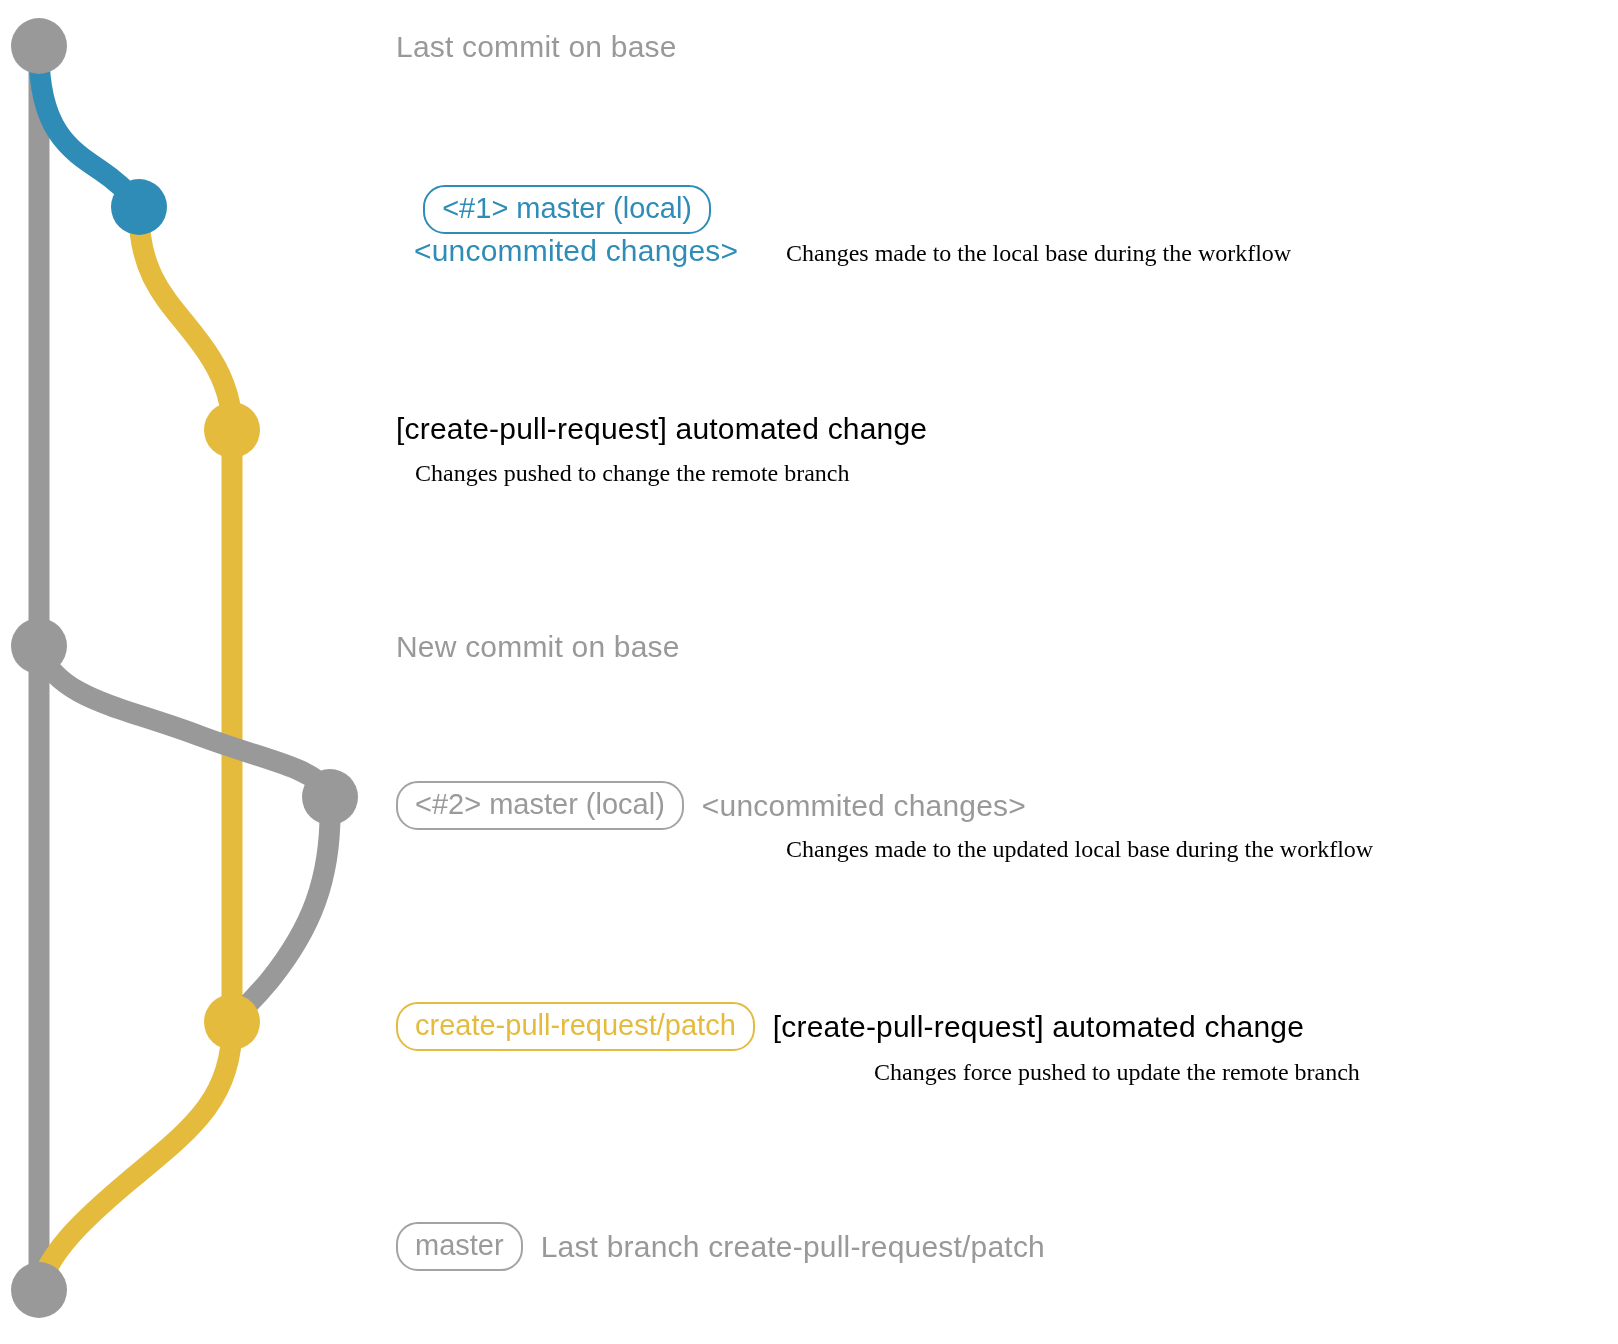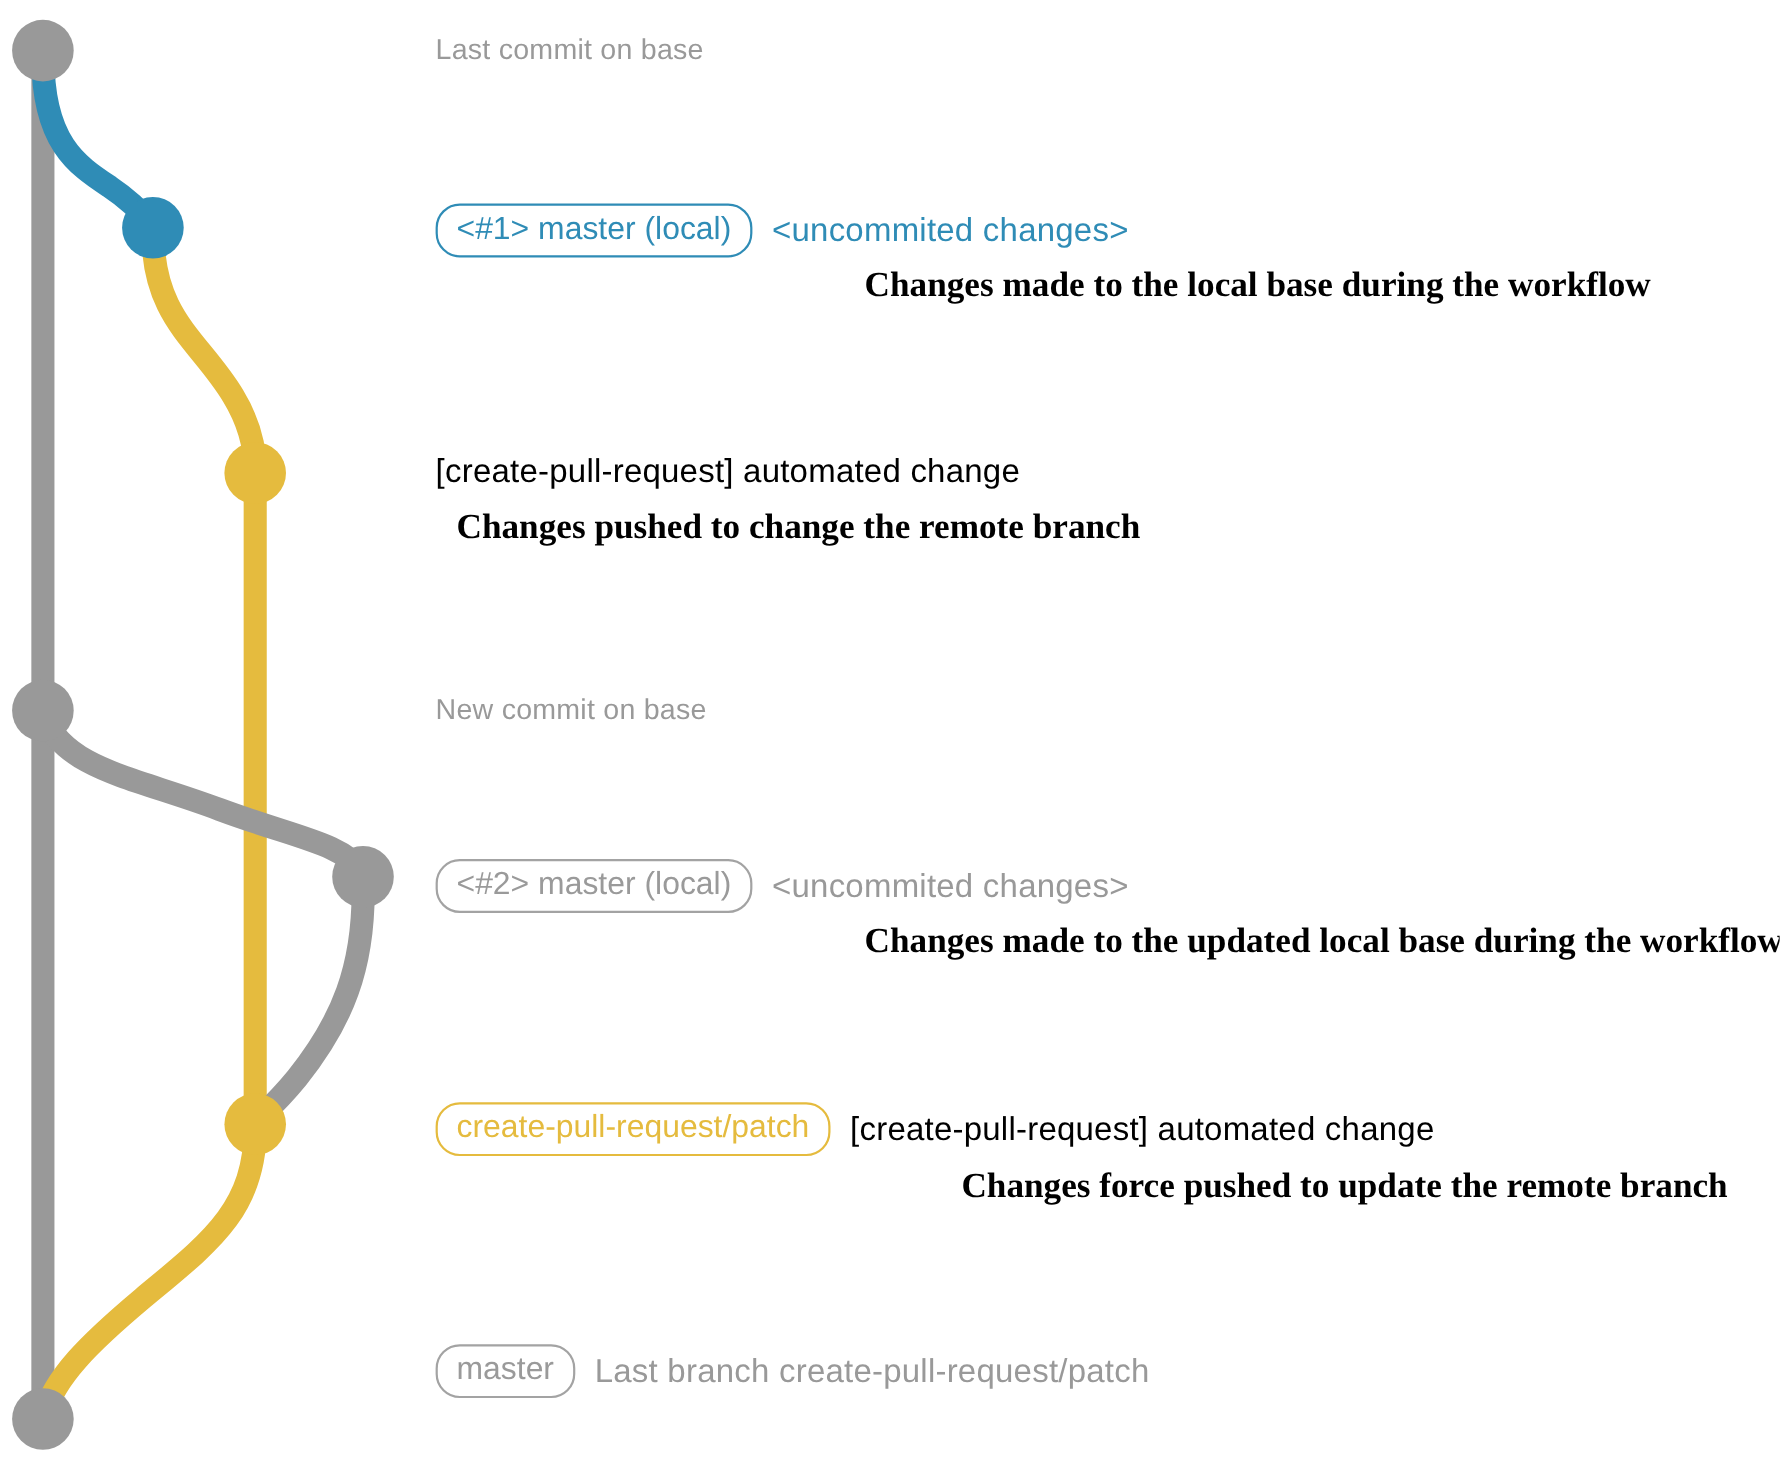--- a/index.html
+++ b/index.html
@@ -23,21 +23,21 @@
     height: 1344px;
   }
   .row {
     position: absolute;
     display: flex;
     align-items: center;
     white-space: nowrap;
   }
   .plain-label {
     font-family: "Liberation Sans", sans-serif;
-    font-size: 26px;
+    font-size: 30px;
     color: #999999;
     letter-spacing: 0.2px;
   }
   .badge {
     display: inline-block;
     border: 2px solid #999999;
     border-radius: 22px;
     padding: 7px 17px 9px 17px;
     font-family: "Liberation Sans", sans-serif;
     font-size: 29px;
@@ -62,24 +62,23 @@
     font-size: 30px;
     margin-left: 18px;
     letter-spacing: 0.2px;
   }
   .msg.blue { color: #2f8cb6; }
   .msg.yellow { color: #000000; }
   .msg.grey { color: #999999; }
   .note {
     position: absolute;
     font-family: "Liberation Serif", serif;
-    font-size: 32px;
+    font-size: 24px;
     color: #000000;
     white-space: nowrap;
-    font-weight: bold;
   }
 </style>
 </head>
 <body>
 
 <div id="page">
 
   <svg id="graph-svg" viewBox="0 0 1618 1344" xmlns="http://www.w3.org/2000/svg">
 
     <path d="M 39 46 L 39 1290" stroke="#999999" stroke-width="21" fill="none" stroke-linecap="round"></path>
@@ -102,21 +101,21 @@
     <circle cx="39" cy="646" r="28" fill="#999999"></circle>
     <circle cx="330" cy="797" r="28" fill="#999999"></circle>
     <circle cx="232" cy="1022" r="28" fill="#e5bb3e"></circle>
     <circle cx="39" cy="1290" r="28" fill="#999999"></circle>
   </svg>
 
   <div class="row" style="left:396px; top:30px;">
     <span class="plain-label">Last commit on base</span>
   </div>
 
-  <div class="row" style="left:396px; top:185px;">
+  <div class="row" style="left:396px; top:185px;flex-direction:column;">
     <span class="badge blue">&lt;#1&gt; master (local)</span>
     <span class="msg blue">&lt;uncommited changes&gt;</span>
   </div>
   <div class="note" style="left:786px; top:240px;">Changes made to the local base during the workflow</div>
 
   <div class="row" style="left:396px; top:412px;">
     <span class="msg yellow" style="margin-left:0;">[create-pull-request] automated change</span>
   </div>
   <div class="note" style="left:415px; top:460px;">Changes pushed to change the remote branch</div>
 

